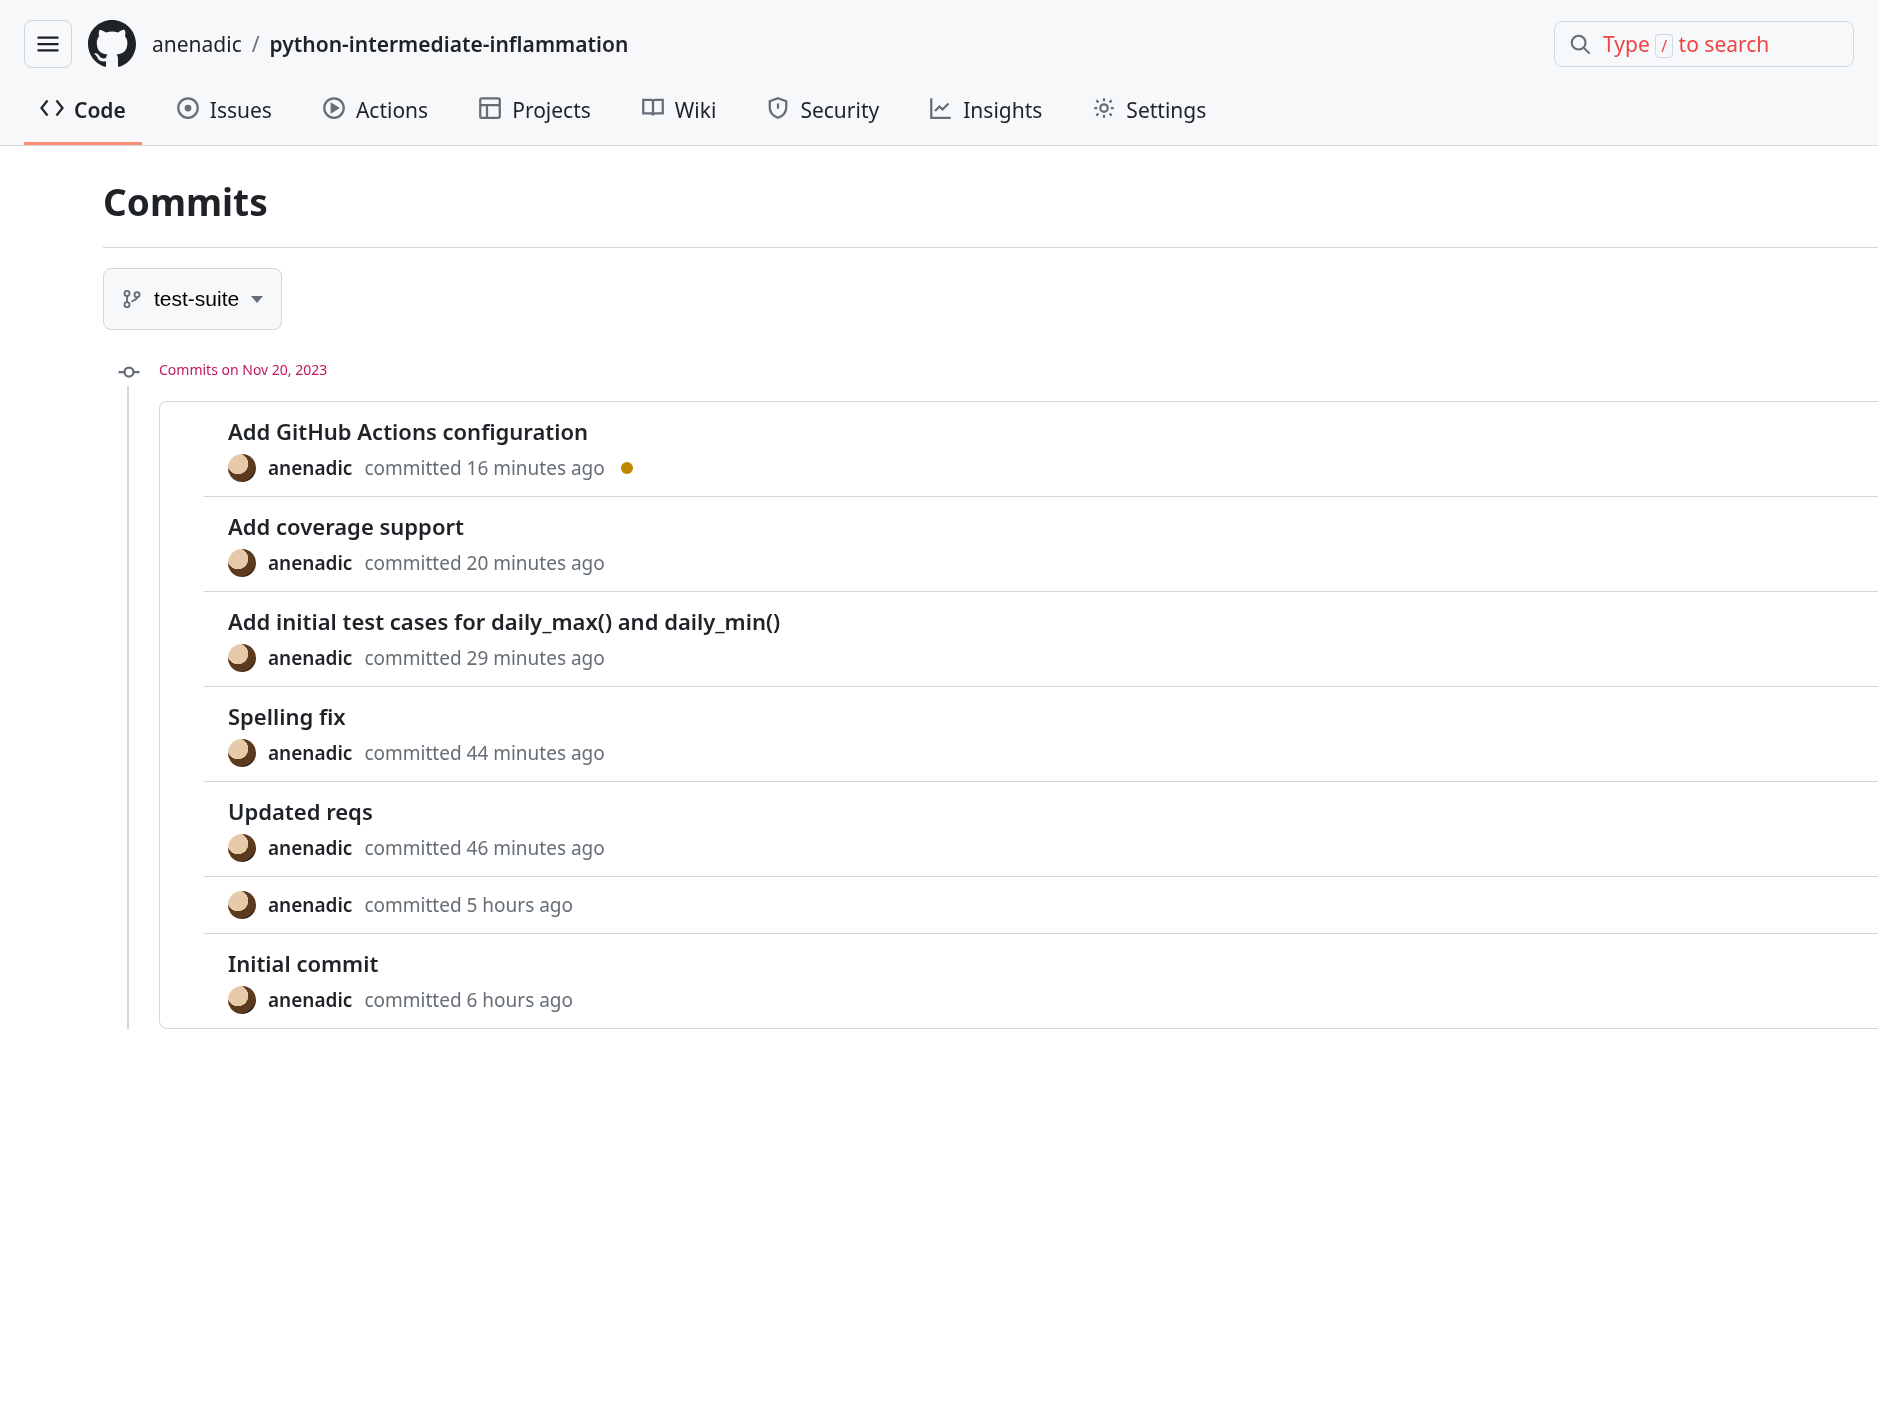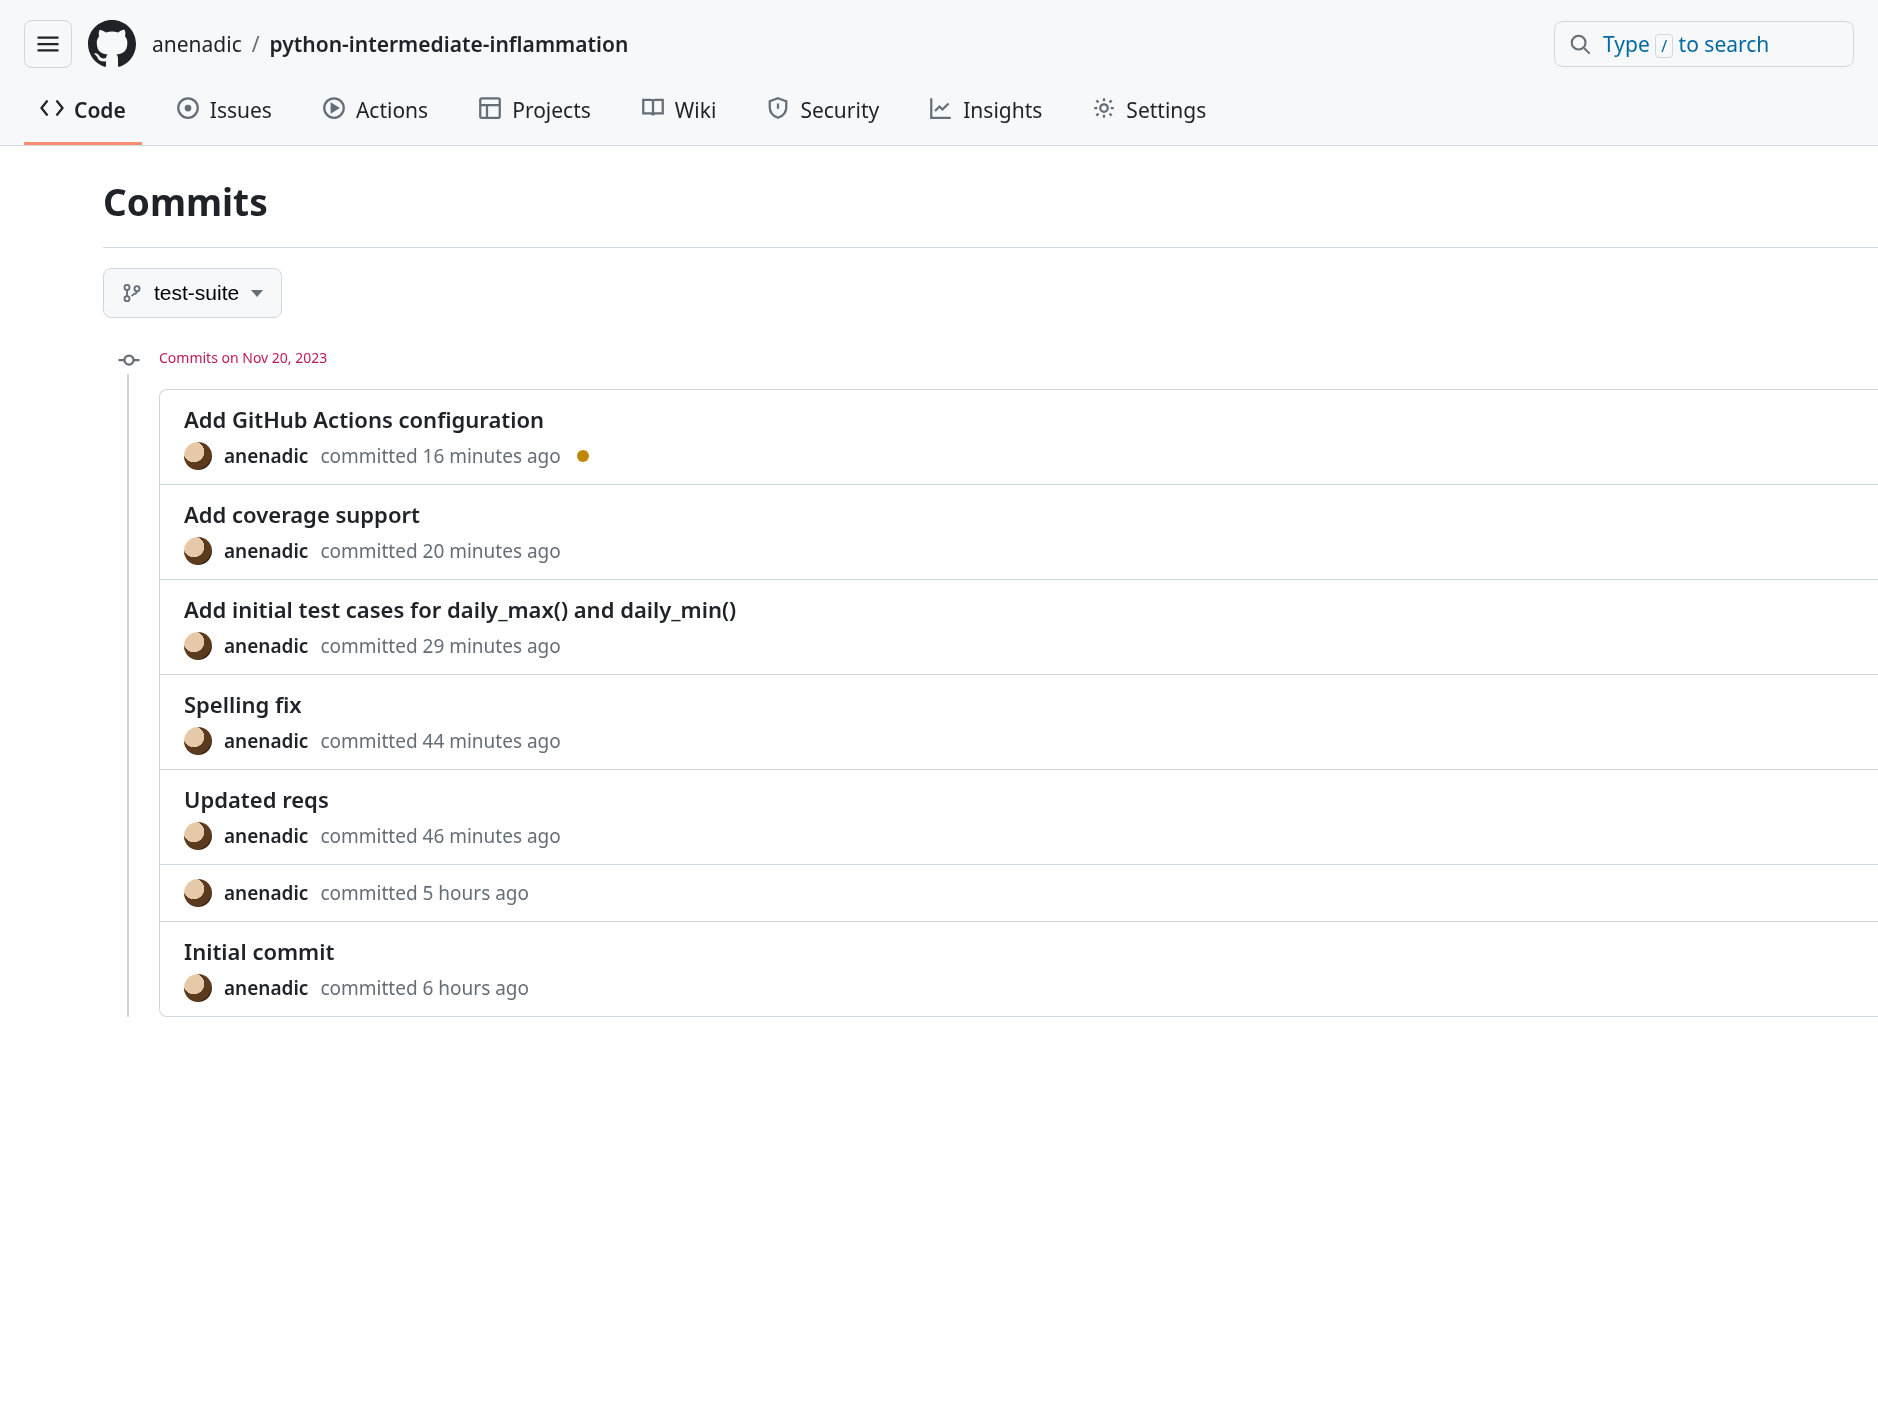--- a/index.html
+++ b/index.html
@@ -41,21 +41,21 @@
   }
   .breadcrumb .owner { color: #1f2328; }
   .breadcrumb .sep { color: #656d76; }
   .breadcrumb .repo { font-weight: 600; color: #1f2328; }
   .spacer { flex: 1; }
   .search {
     border: 1px solid #d0d7de;
     border-radius: 8px;
     padding: 8px 14px;
     display: flex; align-items: center; gap: 12px;
-    color: #0369a1;
+    color: #ef4444;
     min-width: 300px;
     background: #f6f8fa;
     cursor: pointer;
   }
   .search .kbd {
     border: 1px solid #d0d7de;
     border-radius: 4px;
     font-size: 16px;
     padding: 0 5px;
     line-height: 1.3;
@@ -94,21 +94,21 @@
   }
   .branch-row {
     padding-left: 103px;
     margin-bottom: 28px;
   }
   .branch-btn {
     display: inline-flex; align-items: center; gap: 12px;
     border: 1px solid #d0d7de;
     background: #f6f8fa;
     border-radius: 8px;
-    padding: 12px 18px;
+    padding: 18px 18px;
     font-size: 21px;
     cursor: pointer;
   }
   .branch-btn svg.branch-ic { width: 20px; height: 20px; color: #656d76; }
   .caret {
     width: 0; height: 0;
     border-left: 6px solid transparent;
     border-right: 6px solid transparent;
     border-top: 7px solid #656d76;
   }
@@ -143,20 +143,21 @@
     padding: 2px 0 22px 0;
   }
   .commit-list {
     margin-left: 56px;
     border: 1px solid #d0d7de;
     border-radius: 8px;
     overflow: hidden;
     border-right: none;
     border-top-right-radius: 0;
     border-bottom-right-radius: 0;
+    padding-left: 44px;
   }
   .commit-item {
     padding: 14px 24px 14px 24px;
     border-bottom: 1px solid #d0d7de;
   }
   .commit-item:last-child { border-bottom: none; }
   .commit-title {
     font-size: 22px;
     font-weight: 600;
     margin: 0 0 8px 0;

